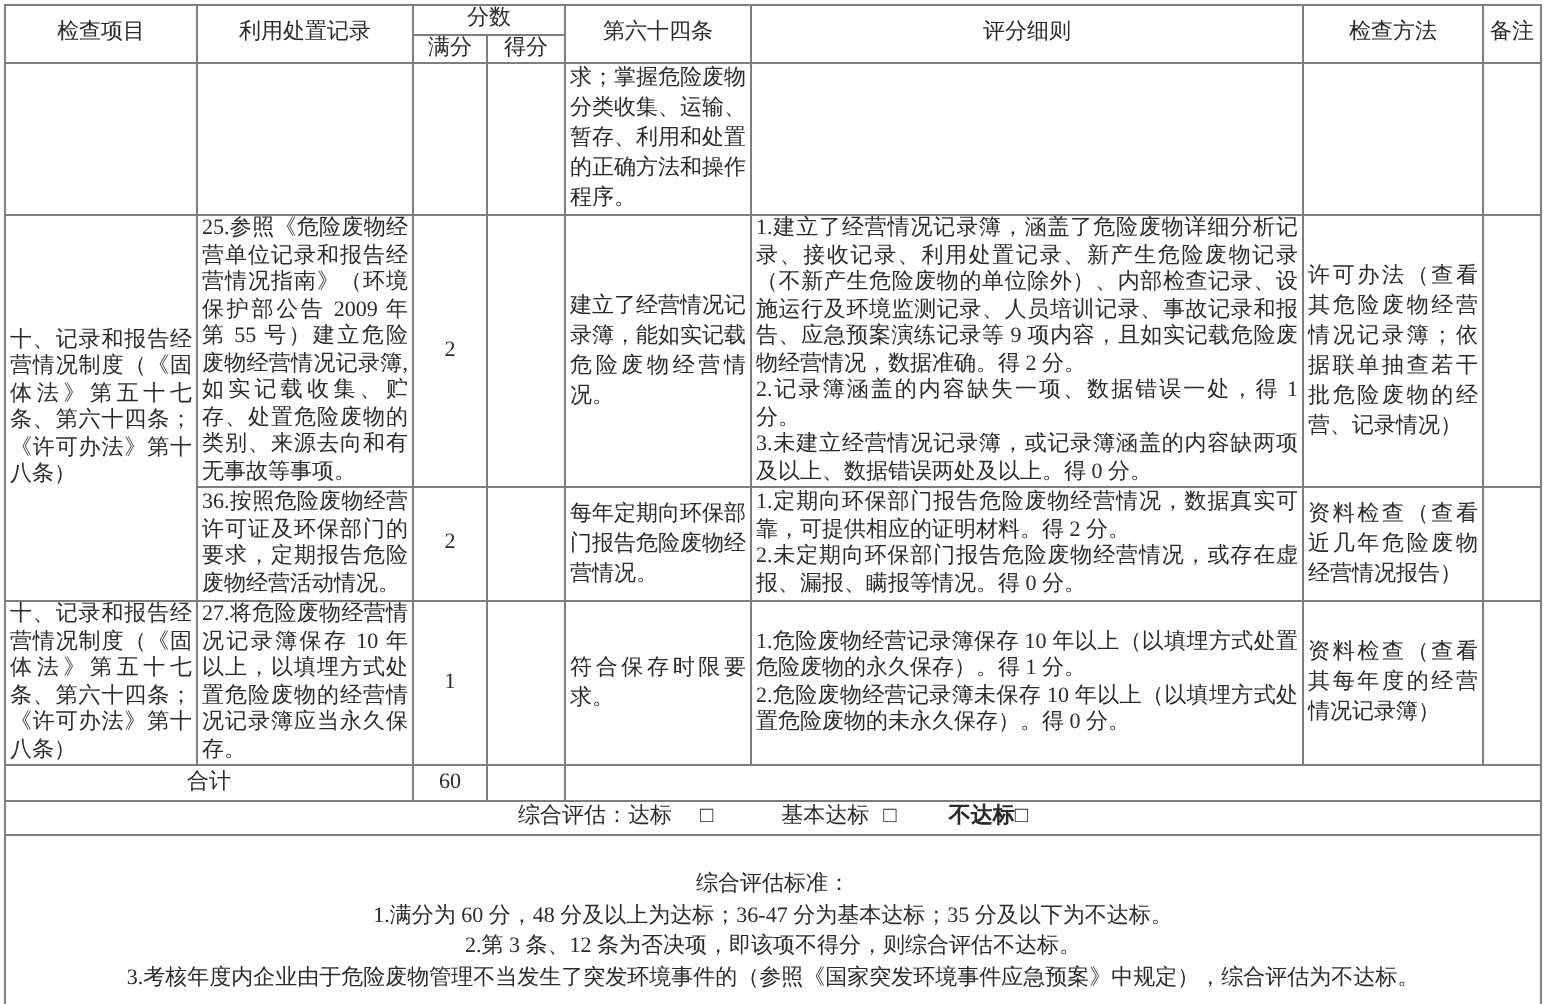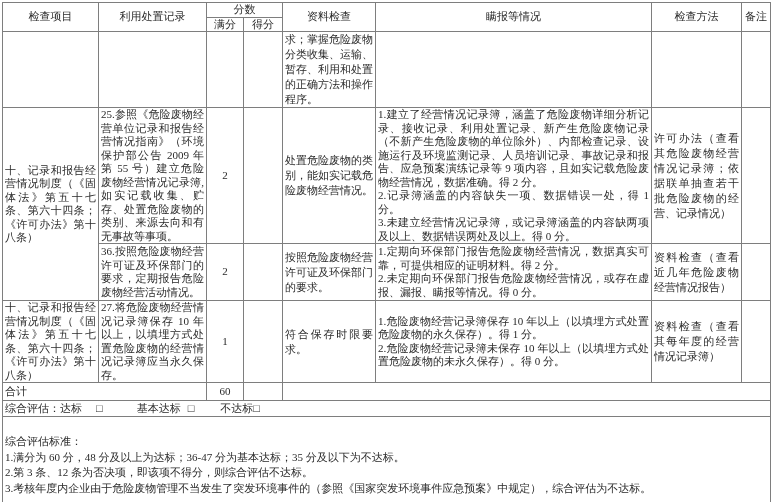--- a/index.html
+++ b/index.html
@@ -12,34 +12,35 @@
   .page{padding:2px 2px 0 2px;}
   table{border-collapse:collapse;table-layout:fixed;width:768px;}
   td{
     border:1px solid #7e7e7e;
     padding:0 2px;
     font-size:11px;
     line-height:13.5px;
     vertical-align:middle;
     overflow:hidden;
     word-break:break-all;
+    text-align:center;
   }
   tr.hdr td{text-align:center;padding:0 1px;}
   .num{text-align:center;}
   .just{text-align:justify;}
   .pre{white-space:pre-wrap;}
   .std-cell{line-height:15px;}
   .cont-cell{line-height:15px;}
   tr.assess td{line-height:15px;}
   tr.standards td{line-height:15.5px;padding:17px 2px;vertical-align:top;}
   .cb{display:inline-block;}
   .cb1{margin-left:14px;}
-  .g1{margin-left:34px;}
+  .g1{margin-left:34px;font-family:Liberation Mono, monospace;}
   .cb2{margin-left:7px;}
-  .g2{margin-left:26px;}
+  .g2{margin-left:26px;font-weight:bold;}
   .footer{
     width:768px;
     text-align:center;
     margin-top:16px;
     font-size:12.5px;
     color:#333;
     letter-spacing:1px;
   }
 </style>
 </head>
@@ -56,22 +57,22 @@
         <col style="width:276px">
         <col style="width:90px">
         <col style="width:29px">
     </colgroup>
 
     <tbody>
         <tr class="hdr" style="height:13px">
       <td rowspan="2">检查项目</td>
       <td rowspan="2">利用处置记录</td>
       <td colspan="2">分数</td>
-      <td rowspan="2">资料检查</td>
-      <td rowspan="2">瞒报等情况</td>
+      <td rowspan="2">第六十四条</td>
+      <td rowspan="2">评分细则</td>
       <td rowspan="2">检查方法</td>
       <td rowspan="2">备注</td>
     </tr>
     <tr class="hdr" style="height:14px">
       <td>满分</td>
       <td>得分</td>
     </tr>
 
     <tr style="height:62px">
       <td></td>
@@ -82,33 +83,33 @@
       <td></td>
       <td></td>
       <td></td>
     </tr>
 
     <tr style="height:124px">
       <td rowspan="2" class="just">十、记录和报告经营情况制度（《固体法》第五十七条、第六十四条； 《许可办法》第十八条）</td>
       <td class="just">25.参照《危险废物经营单位记录和报告经营情况指南》（环境保护部公告 2009 年第 55 号）建立危险废物经营情况记录簿,如实记载收集、贮存、处置危险废物的类别、来源去向和有无事故等事项。</td>
       <td class="num">2</td>
       <td></td>
-      <td class="just std-cell">处置危险废物的类别，能如实记载危险废物经营情况。</td>
+      <td class="just std-cell">建立了经营情况记录簿，能如实记载危险废物经营情况。</td>
       <td class="pre just">1.建立了经营情况记录簿，涵盖了危险废物详细分析记录、接收记录、利用处置记录、新产生危险废物记录（不新产生危险废物的单位除外）、内部检查记录、设施运行及环境监测记录、人员培训记录、事故记录和报告、应急预案演练记录等 9 项内容，且如实记载危险废物经营情况，数据准确。得 2 分。
 2.记录簿涵盖的内容缺失一项、数据错误一处，得 1 分。
 3.未建立经营情况记录簿，或记录簿涵盖的内容缺两项及以上、数据错误两处及以上。得 0 分。</td>
       <td class="just std-cell">许可办法（查看其危险废物经营情况记录簿；依据联单抽查若干批危险废物的经营、记录情况）</td>
       <td></td>
     </tr>
 
     <tr style="height:57px">
       <td class="just">36.按照危险废物经营许可证及环保部门的要求，定期报告危险废物经营活动情况。</td>
       <td class="num">2</td>
       <td></td>
-      <td class="just std-cell">按照危险废物经营许可证及环保部门的要求。</td>
+      <td class="just std-cell">每年定期向环保部门报告危险废物经营情况。</td>
       <td class="pre just">1.定期向环保部门报告危险废物经营情况，数据真实可靠，可提供相应的证明材料。得 2 分。
 2.未定期向环保部门报告危险废物经营情况，或存在虚报、漏报、瞒报等情况。得 0 分。</td>
       <td class="just std-cell">资料检查（查看近几年危险废物经营情况报告）</td>
       <td></td>
     </tr>
 
     <tr style="height:75px">
       <td class="just">十、记录和报告经营情况制度（《固体法》第五十七条、第六十四条； 《许可办法》第十八条）</td>
       <td class="just">27.将危险废物经营情况记录簿保存 10 年以上，以填埋方式处置危险废物的经营情况记录簿应当永久保存。</td>
       <td class="num">1</td>

